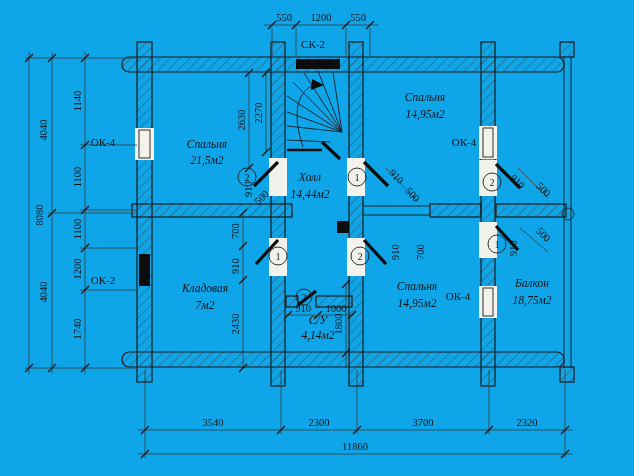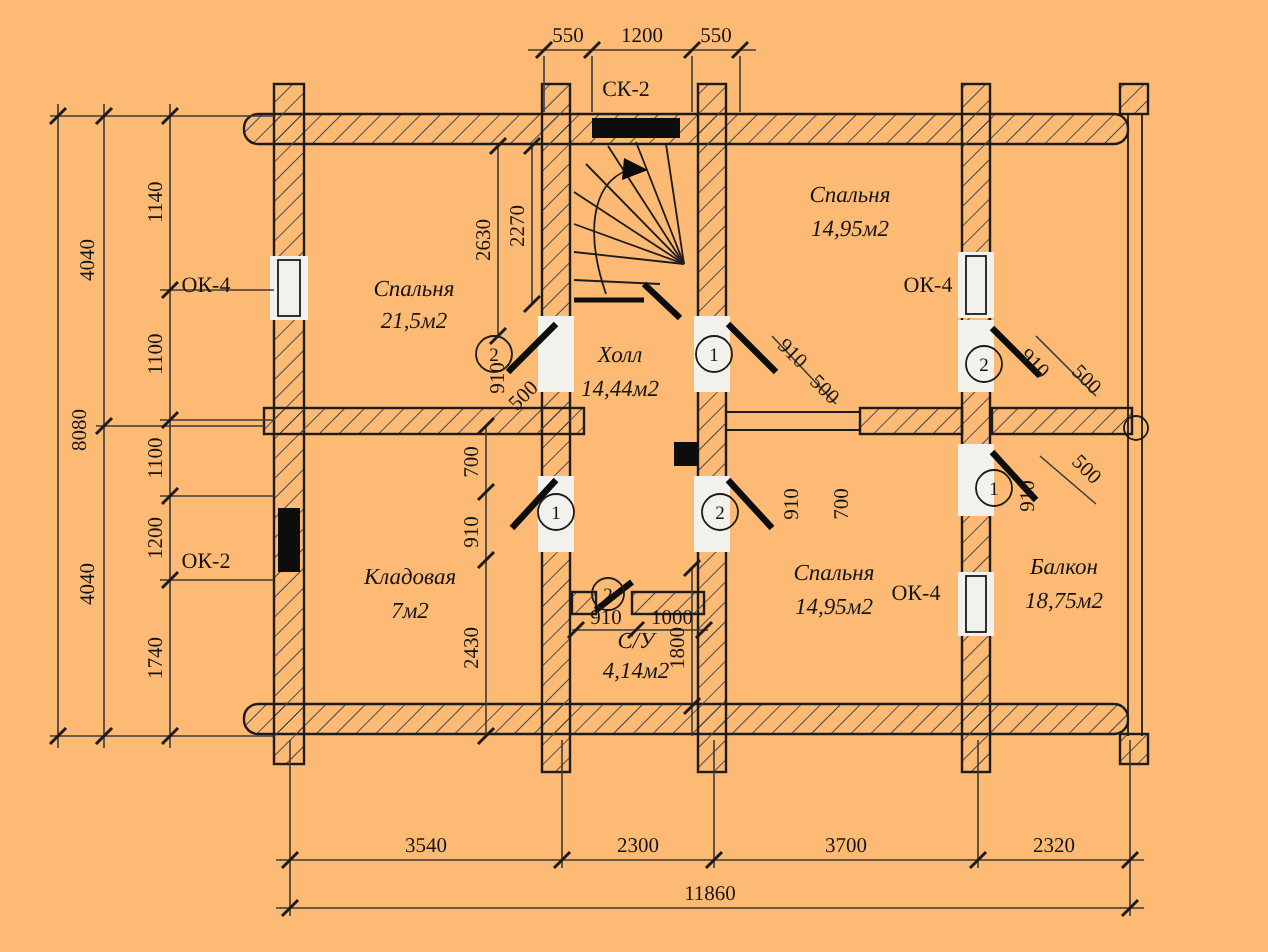--- a/index.html
+++ b/index.html
@@ -1,16 +1,16 @@
 <!DOCTYPE html>
 <html><head>
 <meta charset="utf-8">
 <style>
   html,body{margin:0;padding:0;background:#e8e6e1;}
-  #stage{position:relative;width:634px;height:476px;background:#fdba74;overflow:hidden;
+  #stage{position:relative;width:634px;height:476px;background:#0ea5e9;overflow:hidden;
          font-family:"Liberation Serif",serif;}
   svg{position:absolute;left:0;top:0;}
   .wall{stroke:#1c1c1c;stroke-width:1.2;}
   .gap{fill:#f3f1ec;stroke:none;}
   .thin{stroke:#1c1c1c;stroke-width:0.9;fill:none;}
   .dl{stroke:#3a3a3a;stroke-width:0.8;fill:none;}
   .tk{stroke:#1c1c1c;stroke-width:1.5;}
   .leaf{stroke:#0d0d0d;stroke-width:3.2;}
   .blk{fill:#0d0d0d;stroke:none;}
   .dimtxt{font:10.5px "Liberation Serif",serif;fill:#141414;text-anchor:middle;}

